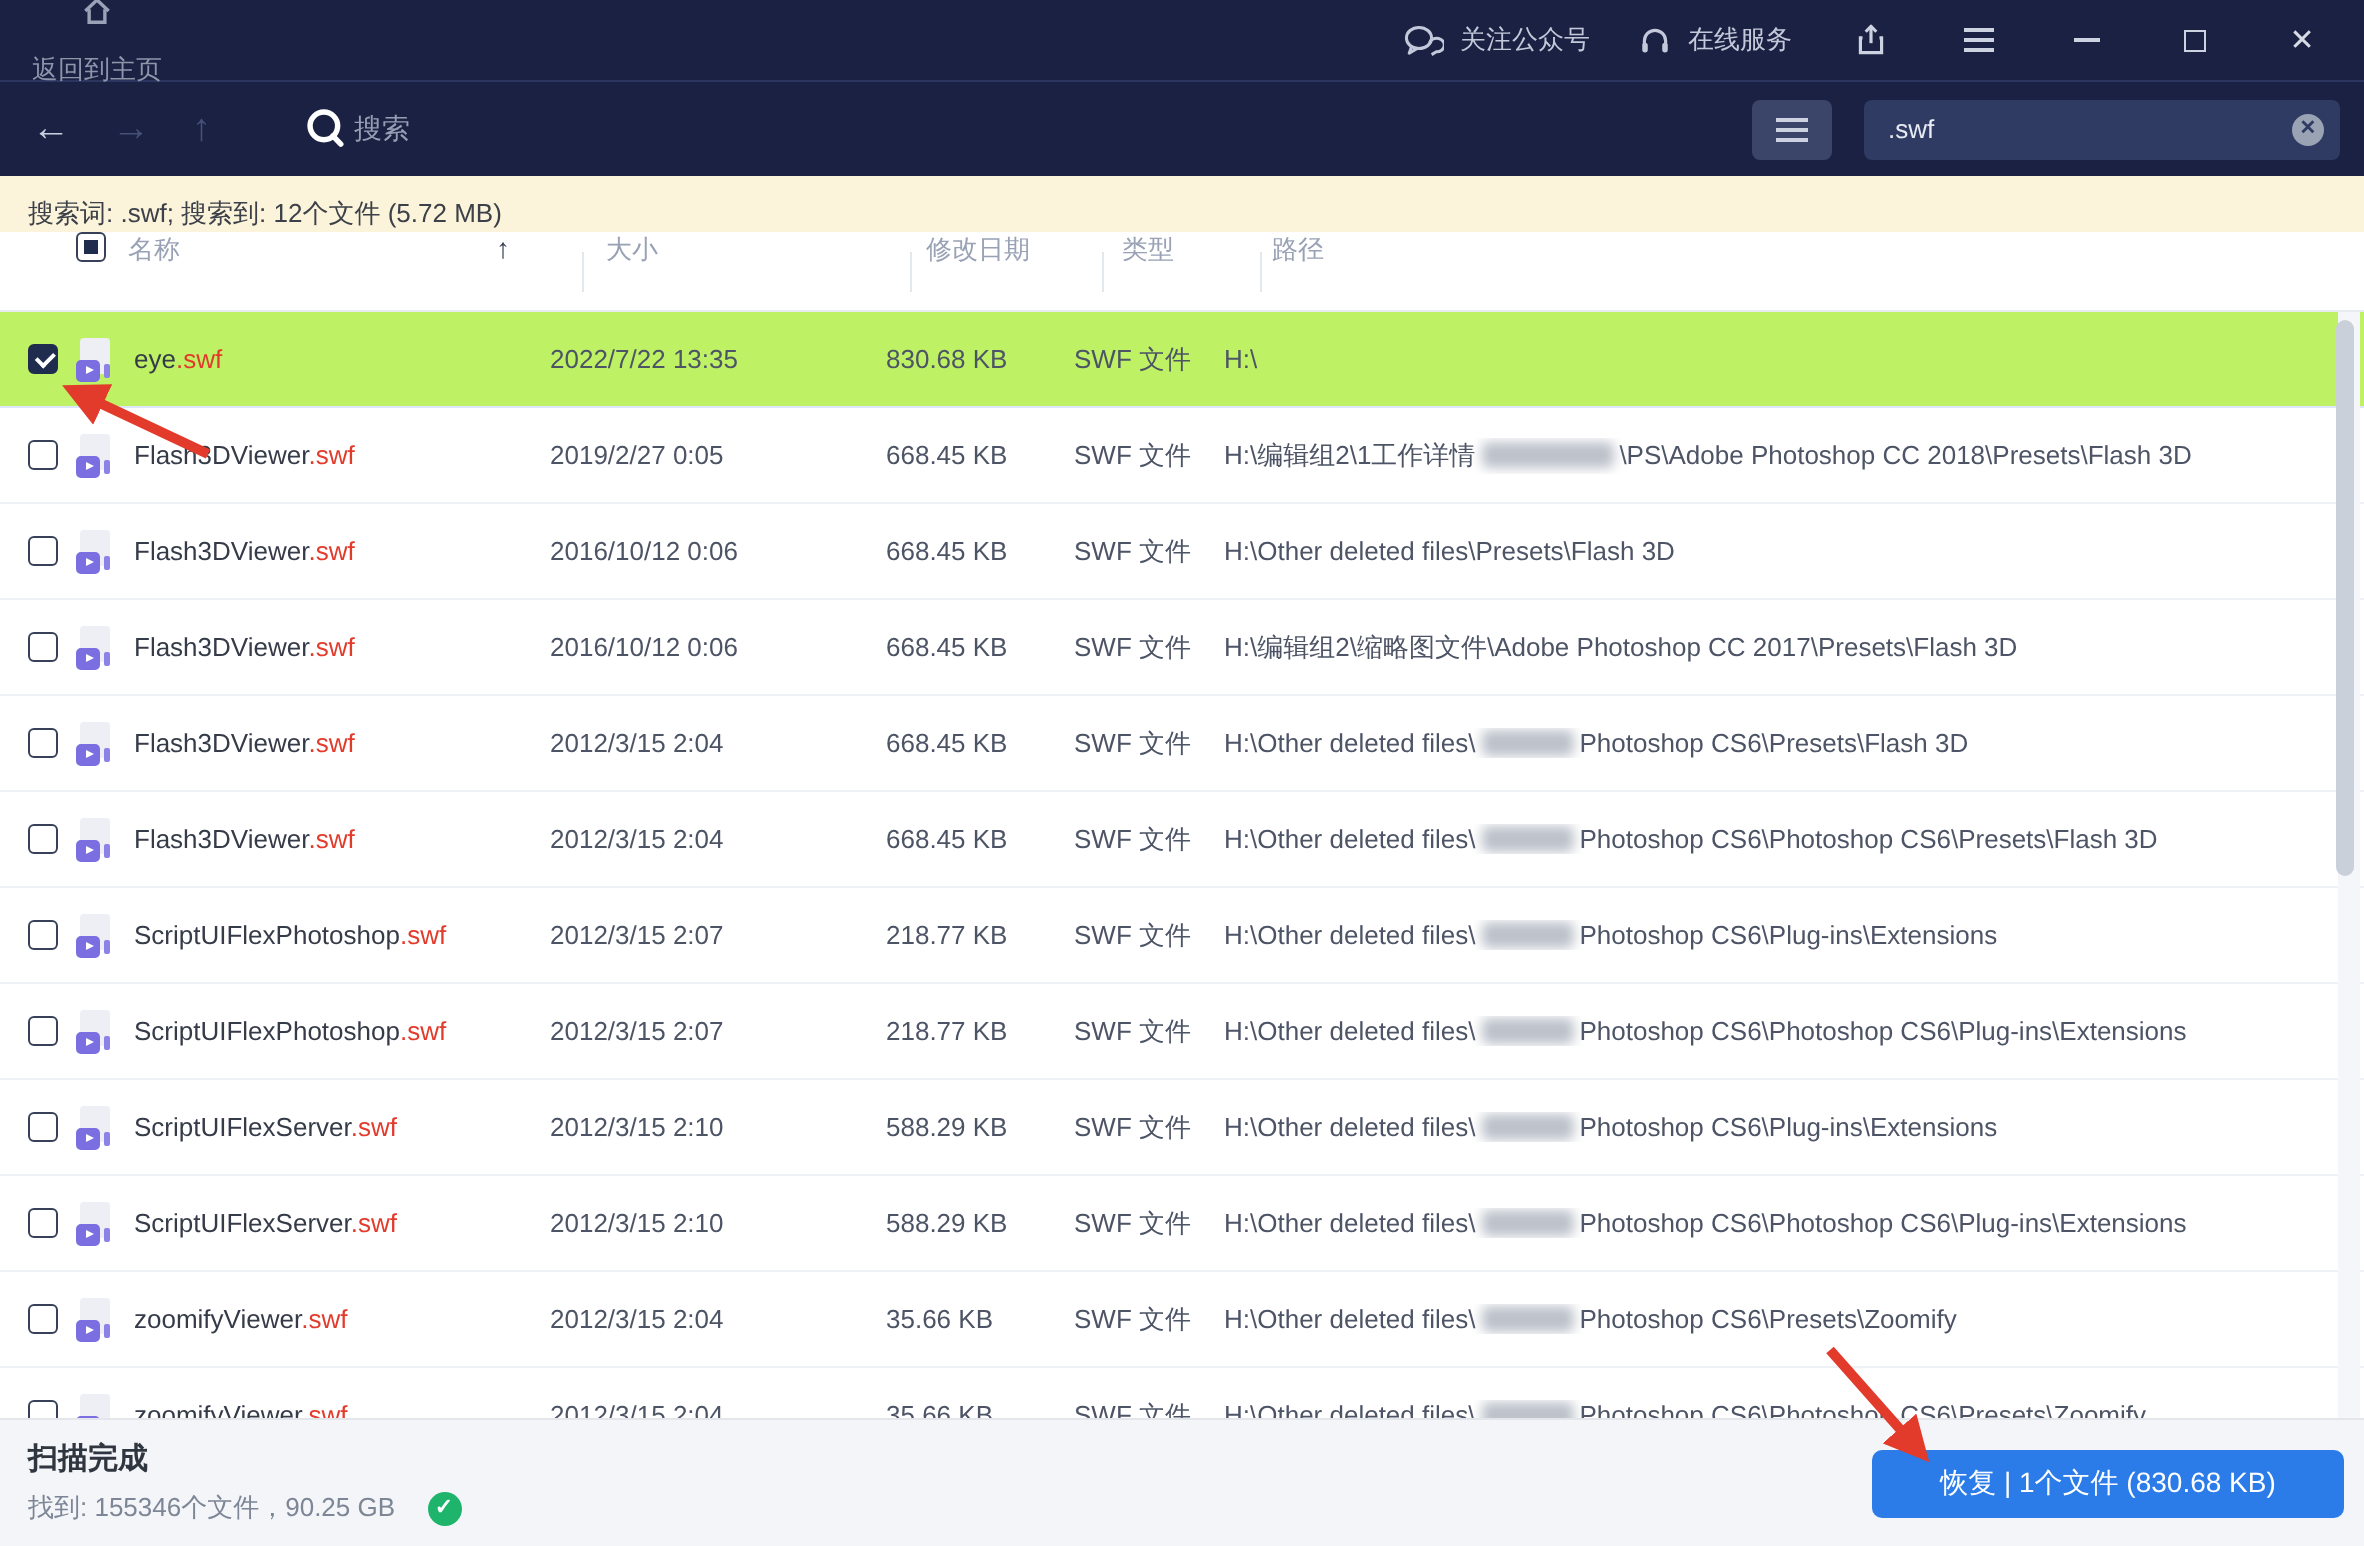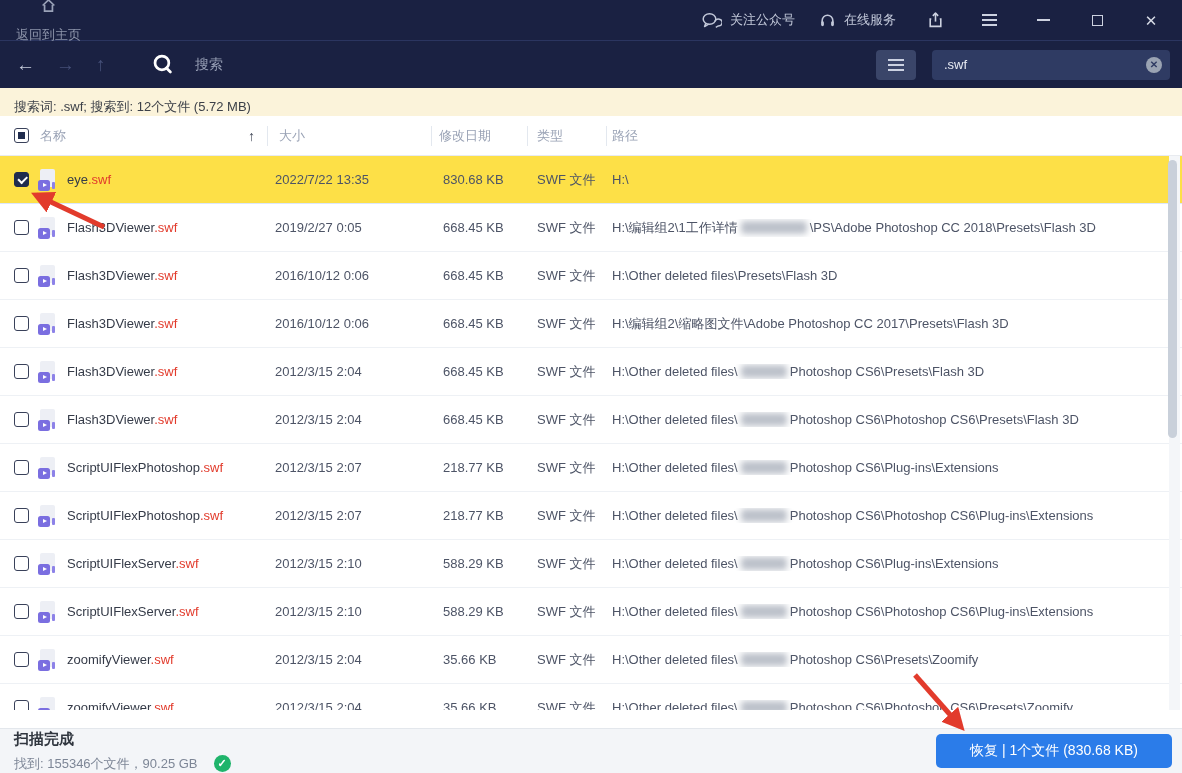--- a/index.html
+++ b/index.html
@@ -24,21 +24,21 @@
   .burger { display:flex; flex-direction:column; gap:3px; }
   .burger i { display:block; width:15px; height:2px; background:#cdd2e0; }
   
   .toolbar {
     height:48px; background:#1a2142; border-top:1px solid #2b3560;
     display:flex; align-items:center; padding:0 12px 0 16px;
   }
   .nav-arrow { font-size:19px; width:40px; text-align:left; }
   .nav-back { color:#c9cfde; }
   .nav-dim  { color:#454f78; }
-  .search-title { display:flex; align-items:center; gap:20px; margin-left:16px; }
+  .search-title { display:flex; align-items:center; gap:2px; margin-left:16px; }
   .search-title-label { font-size:14px; color:#969eb4; }
   .toolbar-spacer { flex:1; }
   .filter-btn {
     width:40px; height:30px; background:#3a4569; border-radius:4px;
     display:flex; flex-direction:column; align-items:center; justify-content:center; gap:3px;
   }
   .filter-btn i { display:block; width:16px; height:2px; background:#ccd2e2; }
   .searchbox {
     margin-left:16px; width:238px; height:30px; background:#2f3b63; border-radius:4px;
     display:flex; align-items:center; padding:0 8px 0 12px;
@@ -55,31 +55,31 @@
   .notice {
     height:28px; background:#fbf3da; display:flex; align-items:flex-end;
     padding-left:14px; font-size:13px; color:#3c4048;
   }
   
   .grid-cols { display:grid; grid-template-columns:267px 164px 96px 79px 1fr; align-items:center; }
   .thead {
     height:40px; font-size:13px; color:#99a2b5; background:#fff;
     border-bottom:1px solid #e8ebf0; position:relative;
   }
-  .th { position:relative; height:100%; display:flex; align-items:center; }
+  .th { position:relative; height:100%; display:flex; align-items:flex-start;margin-left:24px; }
   .th.sep::before {
     content:''; position:absolute; left:0; top:10px; width:1px; height:20px; background:#e3e8ef;
   }
   .th-name { padding-left:14px; gap:11px; }
   .th-date { padding-left:8px; } .th-size { padding-left:12px; }
   .th-type { padding-left:10px; } .th-path { padding-left:6px;border-radius:19px; }
   .sort-arrow { position:absolute; right:12px; color:#3a4152; font-size:14px; font-weight:bold; }
   .tbody { height:554px; overflow:hidden; position:relative; }
   .row { height:48px; font-size:13px; color:#4d5466; border-bottom:1px solid #eef1f5; background:#fff; }
-  .row.selected { background:#fde047; border-bottom-color:#dce7fb; }
+  .row.selected { background:#bef264; border-bottom-color:#dce7fb; }
   .cell { overflow:hidden; white-space:nowrap; }
   .name-cell { display:flex; align-items:center; padding-left:14px; gap:9px; }
   .cell.c-date { padding-left:8px; } .cell.c-size { padding-left:12px; }
   .cell.c-type { padding-left:10px; } .cell.c-path { padding-left:6px; padding-right:26px; }
   .fname .base { color:#353b48; }
   .fname .ext  { color:#e23b2c; }
   
   .cb {
     flex:0 0 auto; width:15px; height:15px; border:1.5px solid #39415a; border-radius:3px;
     background:#fff; position:relative;
@@ -104,21 +104,21 @@
   
   .blur-patch {
     display:inline-block; height:13px; background:#bcc1ca; border-radius:3px;
     filter:blur(3px); vertical-align:-2px; margin:0 3px;
   }
   
   .scroll-track { position:absolute; right:2px; top:0; width:11px; height:554px; background:#f4f6f9; }
   .scroll-thumb { position:absolute; right:3px; top:4px; width:9px; height:278px; background:#c9d0da; border-radius:5px; }
   
   .statusbar {
-    position:absolute; left:0; bottom:0; width:100%; height:45px; background:#f3f5f8;
+    position:absolute; left:0; bottom:0; width:100%; height:64px; background:#f3f5f8;
     border-top:1px solid #e3e7ec; display:flex; align-items:center; padding:0 10px 0 14px;
   }
   .status-left { display:flex; flex-direction:column; gap:6px; }
   .status-title { font-size:15px; font-weight:bold; color:#30363f; }
   .status-sub { display:flex; align-items:center; gap:16px; font-size:13px; color:#7d8696; }
   .ok-badge {
     width:17px; height:17px; border-radius:50%; background:#1fb46b; color:#fff;
     font-size:11px; line-height:17px; text-align:center; font-weight:bold;
   }
   .recover-btn {

